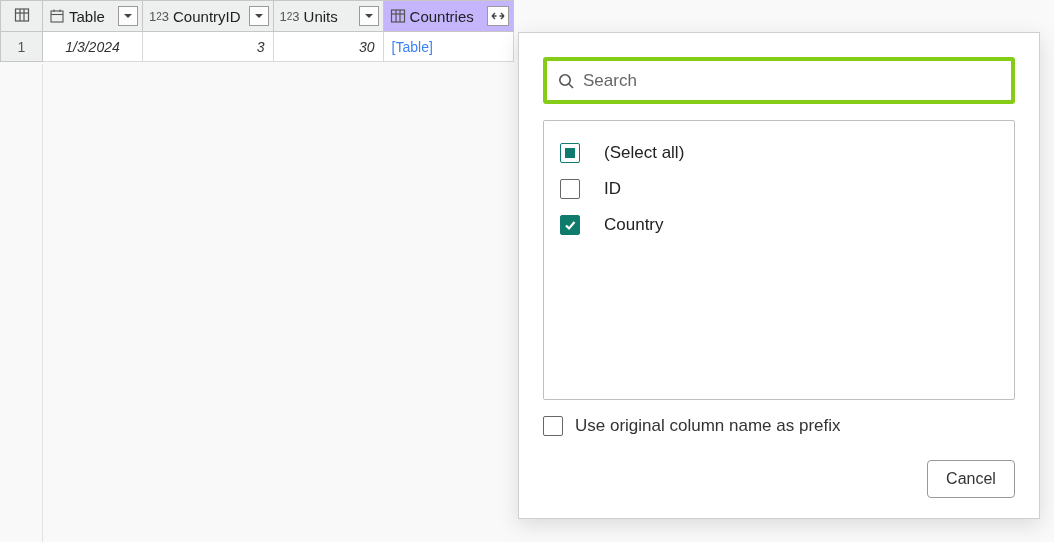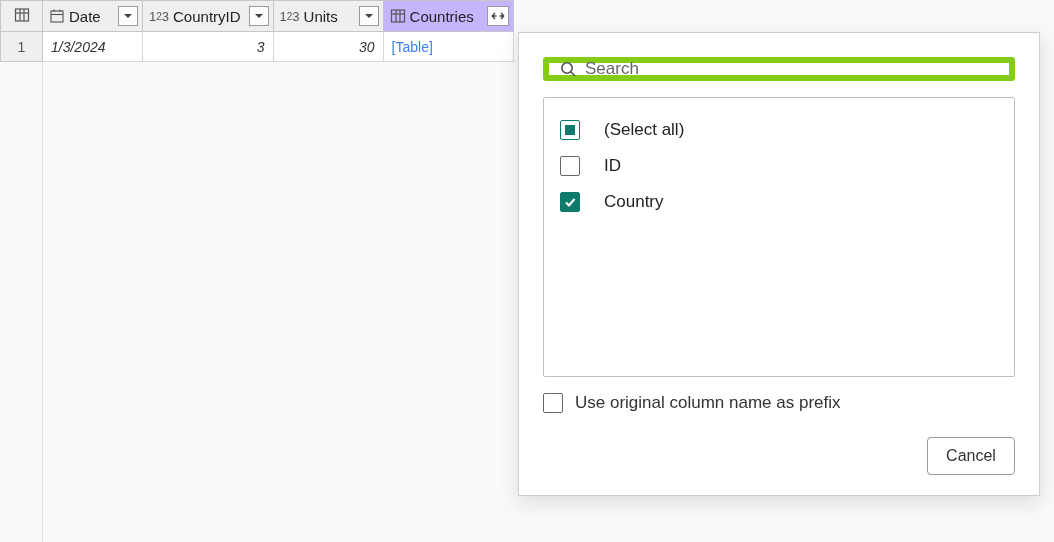--- a/index.html
+++ b/index.html
@@ -106,21 +106,21 @@
     }
 
     .rownum {
       background: #eeefef !important;
       border: 1px solid #c6c6c6 !important;
       text-align: center;
       color: #555;
       width: 42px;
     }
 
-    .cell-date { font-style: italic; text-align: left; min-width: 100px; margin-left: 13px; }
+    .cell-date { font-style: italic; text-align: center; min-width: 100px; margin-left: 13px; }
     .cell-num  { font-style: italic; text-align: right; min-width: 110px; }
     .cell-link { color: #3b82f6; min-width: 120px; }
 
     .filler-right {
       position: absolute;
       left: 0; right: 0;
       top: 64px;
       bottom: 0;
       background: #f9f9f9;
       border-left: 1px solid #e3e3e3;
@@ -136,22 +136,22 @@
       background: #fff;
       border: 1px solid #cfcfcf;
       box-shadow: 0 6px 20px rgba(0,0,0,0.12);
       padding: 24px 24px 20px;
     }
 
     .search-box {
       display: flex;
       align-items: center;
       width: 100%;
-      height: 24px;
-      border: 6px solid #84cc16;
+      height: 47px;
+      border: 4px solid #84cc16;
       border-radius: 3px;
       padding: 0 10px;
       gap: 8px;
     }
     .search-box input {
       border: none;
       outline: none;
       flex: 1;
       font-size: 17px;
       color: #333;
@@ -265,21 +265,21 @@
               <line x1="5" y1="1.5" x2="5" y2="4"></line>
               <line x1="11" y1="1.5" x2="11" y2="4"></line>
               <line x1="5" y1="9" x2="5" y2="9"></line>
               <line x1="8" y1="9" x2="8" y2="9"></line>
               <line x1="11" y1="9" x2="11" y2="9"></line>
               <line x1="5" y1="11.5" x2="5" y2="11.5"></line>
               <line x1="8" y1="11.5" x2="8" y2="11.5"></line>
               <line x1="11" y1="11.5" x2="11" y2="11.5"></line>
             </svg>
           </span>
-          <span class="col-label">Date</span>
+          <span class="col-label">Table</span>
           <span class="filter-btn">
             <svg width="10" height="10" viewBox="0 0 10 10">
                   <path d="M1 3 L5 7 L9 3 Z" fill="#444"></path>
                 </svg>
           </span>
         </div>
       </td>
 
       <td class="col-header">
         <div class="col-header-inner">

